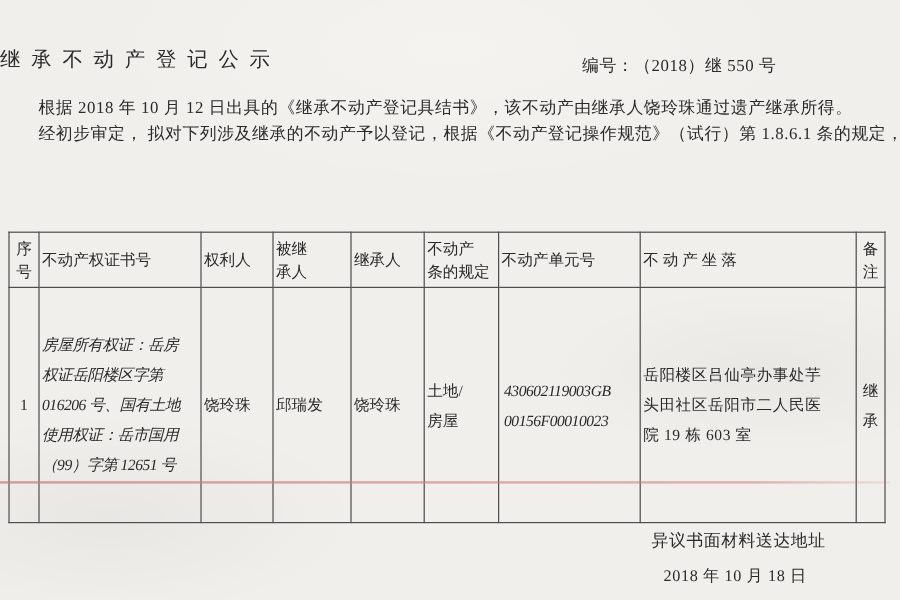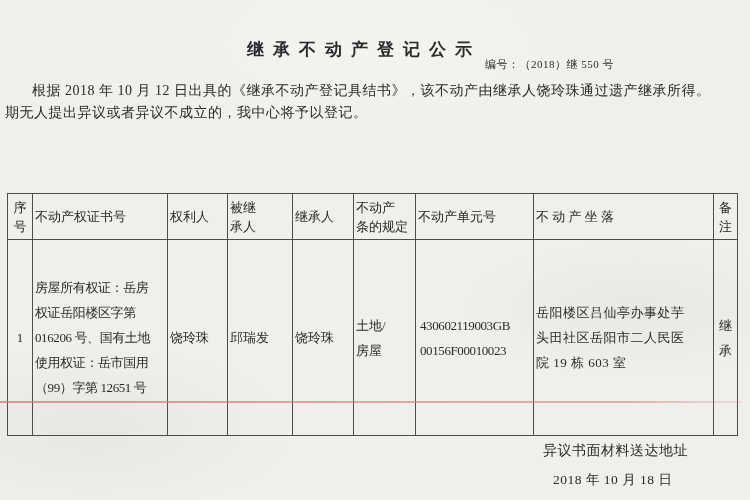--- a/index.html
+++ b/index.html
@@ -15,28 +15,28 @@
   .paper-noise {
     position: absolute; inset: 0;
     background:
       radial-gradient(ellipse 300px 120px at 12% 86%, rgba(0,0,0,0.035), transparent 70%),
       radial-gradient(ellipse 260px 100px at 85% 62%, rgba(0,0,0,0.03), transparent 70%),
       radial-gradient(ellipse 400px 160px at 50% 8%, rgba(255,255,255,0.25), transparent 75%);
     pointer-events: none;
   }
   .doc-title {
     position: absolute; top: 38px; left: 0; width: 728px;
-    text-align: center;
-    font-size: 17px; font-weight: bold;
+    text-align: left;
+    font-size: 17px; font-weight: normal;
     letter-spacing: 9px;
     white-space: nowrap;
   }
   .doc-number {
-    position: absolute; top: 57px; left: 485px;
-    font-size: 11px; letter-spacing: 0.5px;
+    position: absolute; top: 46px; left: 485px;
+    font-size: 14px; letter-spacing: 0.5px;
     white-space: nowrap;
   }
   .body-text {
     position: absolute; top: 80px; left: 5px; width: 742px;
     font-size: 14px; line-height: 22.4px;
     letter-spacing: 0.5px;
   }
   .body-line { white-space: nowrap; }
   .body-line.indent { text-indent: 27px; }
 
@@ -56,21 +56,21 @@
   col.c1 { width: 25px; }  col.c2 { width: 135px; } col.c3 { width: 60px; }
   col.c4 { width: 65px; }  col.c5 { width: 61px; }  col.c6 { width: 62px; }
   col.c7 { width: 118px; } col.c8 { width: 180px; } col.c9 { width: 24px; }
   tr.row-header td { height: 43px; line-height: 19px; }
   tr.row-data td { height: 193px; line-height: 25px; }
   td.c { text-align: center; }
   td.pl6 { padding-left: 6px; }
   td.pl8 { padding-left: 8px; }
   td.pl9 { padding-left: 9px; }
   td.pl12 { padding-left: 12px; margin-left: 19px; }
-  td.tight { letter-spacing: -0.4px; }
+  td.tight { letter-spacing: -0.4px; font-style: italic; }
   td.loc { line-height: 27px; letter-spacing: 0.5px; }
 
   .red-line {
     position: absolute; top: 401px; left: 0;
     width: 742px; height: 1.5px;
     background: linear-gradient(to right, rgba(205,125,125,0.75), rgba(205,125,125,0.55) 85%, rgba(205,125,125,0.15));
     pointer-events: none;
   }
   .issuer {
     position: absolute; top: 442px; left: 543px;
@@ -85,21 +85,21 @@
 <body>
 
 <div class="paper-noise"></div>
 
 <div class="doc-title">继承不动产登记公示</div>
 
 <div class="doc-number">编号：（2018）继 550 号</div>
 
 <div class="body-text">
   <div class="body-line indent">根据 2018 年 10 月 12 日出具的《继承不动产登记具结书》，该不动产由继承人饶玲珠通过遗产继承所得。</div>
-  <div class="body-line">期无人提出异议或者异议不成立的，我中心将予以登记。</div>
+  <div class="body-line indent">经初步审定， 拟对下列涉及继承的不动产予以登记，根据《不动产登记操作规范》（试行）第 1.8.6.1 条的规定，</div>
 </div>
 
 <div class="table-wrap">
   <table class="registry">
     <colgroup>
       <col class="c1">
         <col class="c2">
         <col class="c3">
         <col class="c4">
         <col class="c5">

